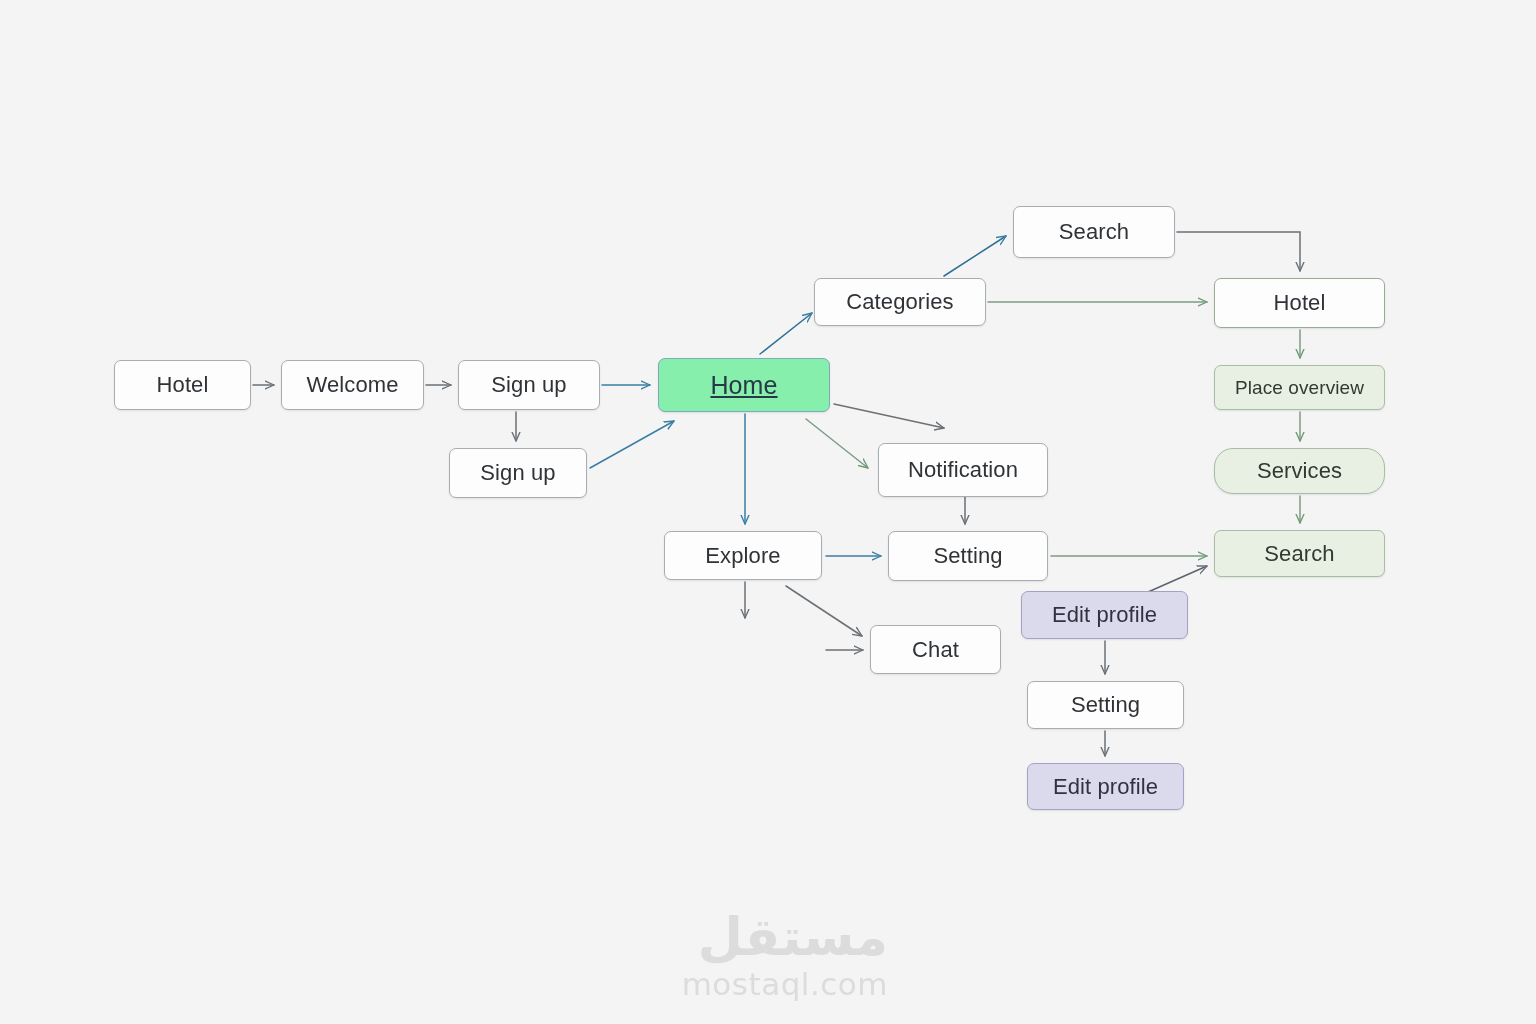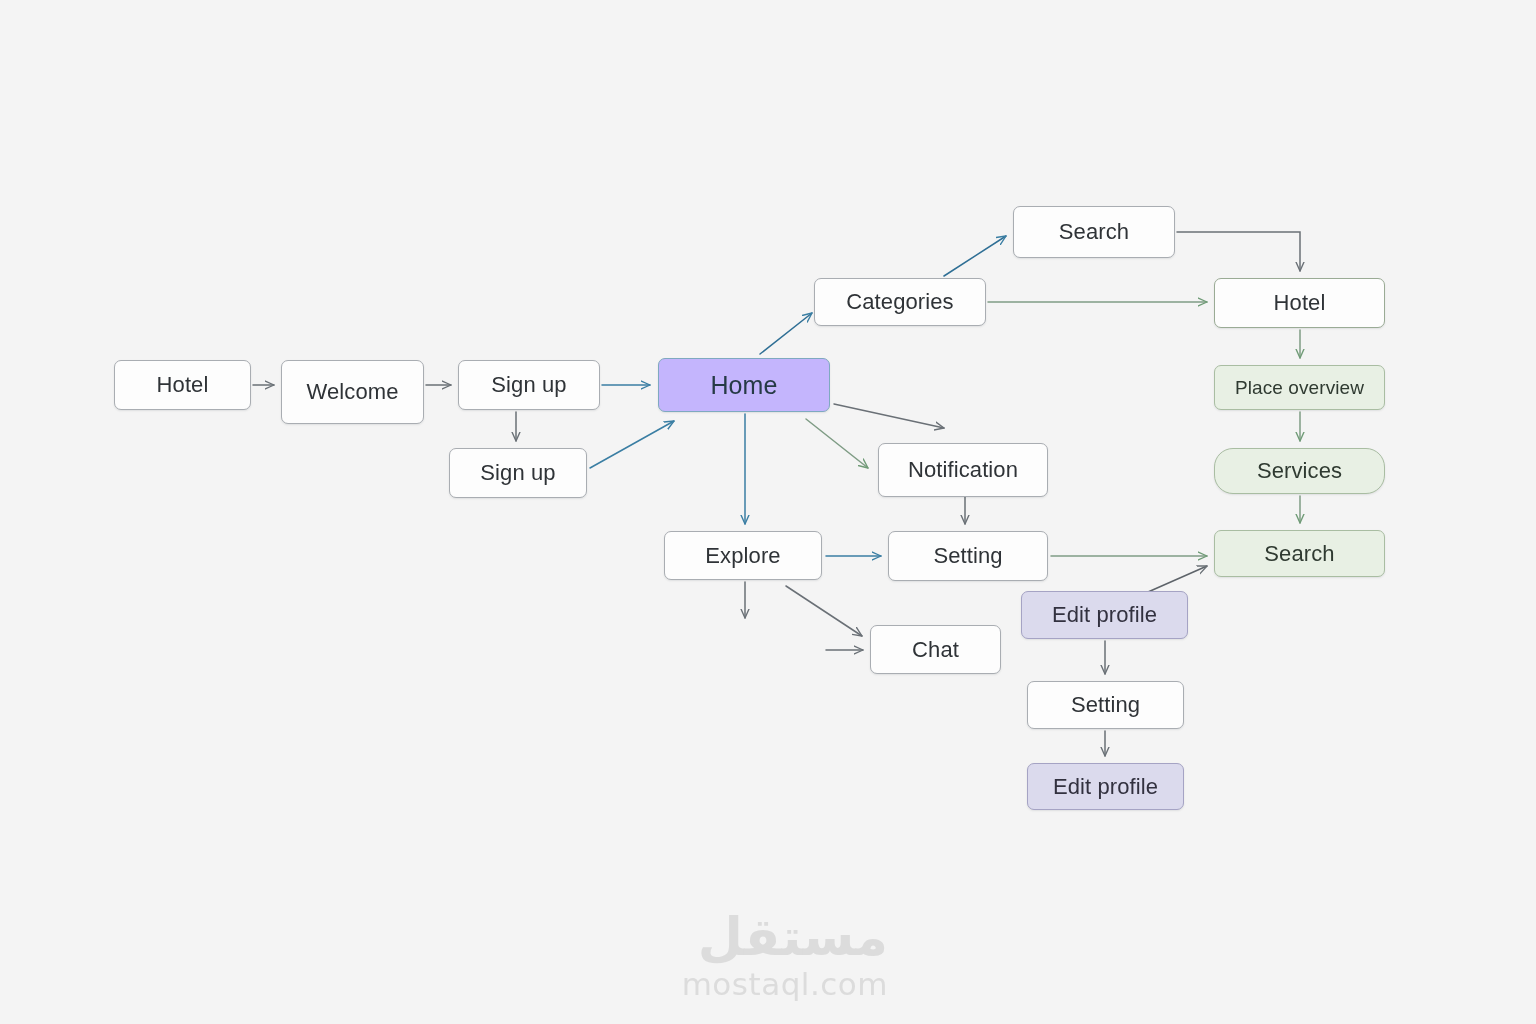--- a/index.html
+++ b/index.html
@@ -32,23 +32,24 @@
     border-radius: 7px;
     background: #fdfdfd;
     border: 1px solid #a9adb2;
     color: #2f3337;
     font-size: 22px;
     letter-spacing: 0.1px;
     box-shadow: 0 1px 2px rgba(40,45,55,0.10);
     white-space: nowrap;
   }
   .node.blue {
-    background: #c4b5fd;
+    background: #86efac;
     border-color: #7fa9c0;
     color: #263a46;
+    text-decoration: underline;
   }
   .node.green {
     background: #e8f0e4;
     border-color: #a9bda2;
     color: #2f3a31;
   }
   .node.greenborder {
     background: #fdfdfd;
     border-color: #9aab95;
   }
@@ -156,21 +157,21 @@
       <path d="M 1148 592 L 1207 566" stroke="#5d6369" marker-end="url(#ah-gray)"></path>
 
       <path d="M 1105 641 L 1105 674" stroke="#6a7076" marker-end="url(#ah-gray)"></path>
 
       <path d="M 1105 731 L 1105 756" stroke="#6a7076" marker-end="url(#ah-gray)"></path>
     </g>
   </svg>
 
   <div class="node" style="left:114px; top:360px; width:137px; height:50px;">Hotel</div>
 
-  <div class="node" style="left:281px; top:360px; width:143px; height:64px;text-align:right;">Welcome</div>
+  <div class="node" style="left:281px; top:360px; width:143px; height:50px;text-align:right;">Welcome</div>
 
   <div class="node" style="left:458px; top:360px; width:142px; height:50px;">Sign up</div>
 
   <div class="node" style="left:449px; top:448px; width:138px; height:50px;">Sign up</div>
 
   <div class="node blue big" style="left:658px; top:358px; width:172px; height:54px;">Home</div>
 
   <div class="node" style="left:814px; top:278px; width:172px; height:48px;">Categories</div>
 
   <div class="node" style="left:1013px; top:206px; width:162px; height:52px;">Search</div>

